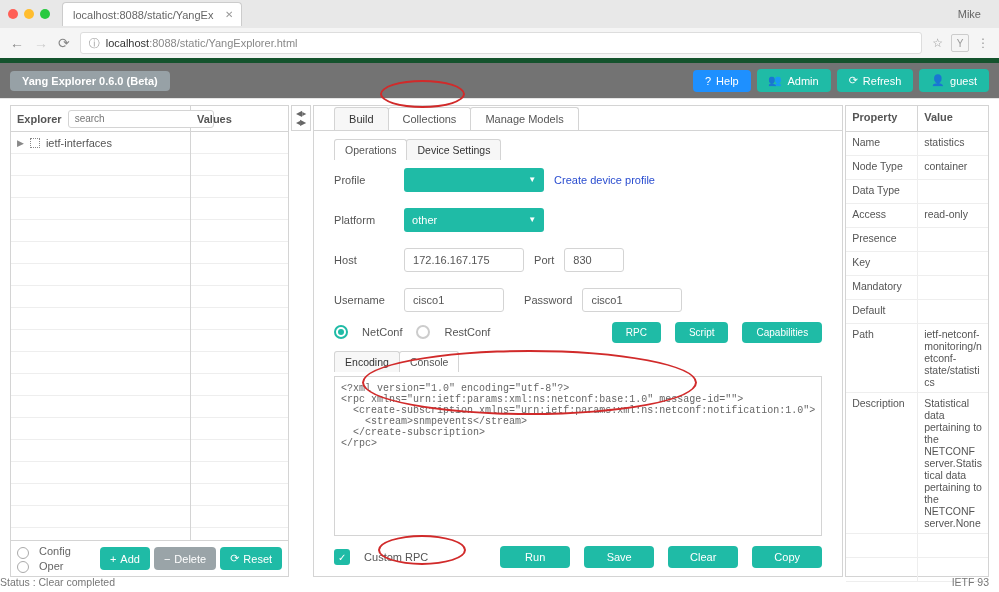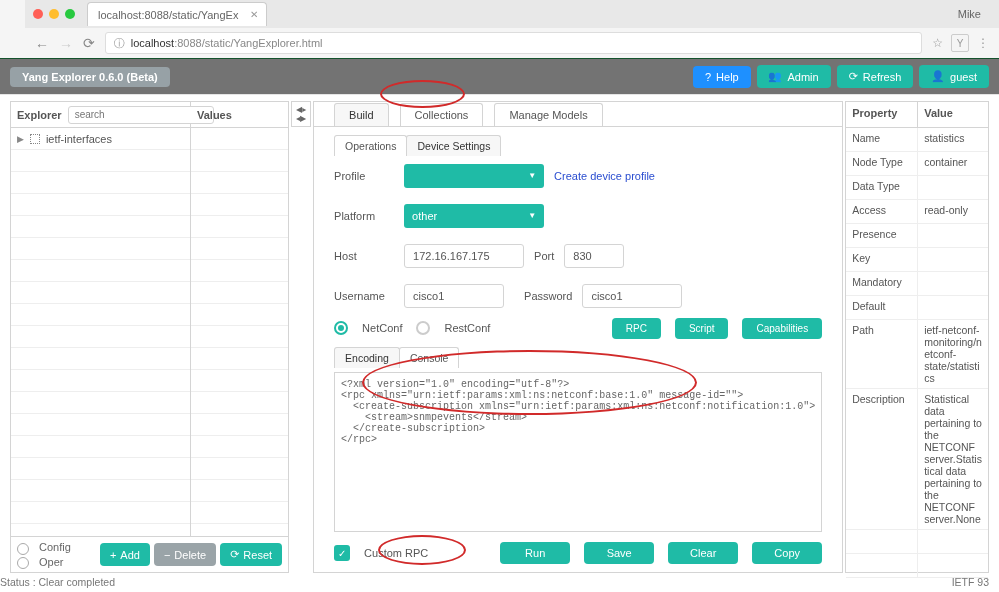--- a/index.html
+++ b/index.html
@@ -1,19 +1,19 @@
 <!DOCTYPE html>
 <html><head>
 <meta charset="utf-8">
 <style>
 * { box-sizing: border-box; margin: 0; padding: 0; font-family: "Helvetica Neue", Arial, sans-serif; }
 body { background: #fff; font-size: 12px; color: #444; width: 999px; height: 592px; overflow: hidden; position: relative; }
 
 
-.browser-chrome { background: #f5f5f5; border-bottom: 1px solid #14532d; padding-left: 25px; }
+.browser-chrome { background: #f5f5f5; border-bottom: 5px solid #14532d; }
 .tabstrip { display: flex; align-items: center; height: 28px; background: #e8e8e8; padding-left: 8px; }
 .win-dots { display: flex; gap: 6px; margin-right: 12px; }
 .dot { width: 10px; height: 10px; border-radius: 50%; }
 .dot.red { background: #ff5f56; }
 .dot.yel { background: #ffbd2e; }
 .dot.grn { background: #27c93f; }
 .tab { background: #fff; height: 24px; display: flex; align-items: center; padding: 0 28px 0 10px; border-radius: 4px 4px 0 0; font-size: 11px; color: #666; border: 1px solid #ccc; border-bottom: none; position:relative;}
 .tab .x { position:absolute; right:8px; color:#999; font-size:10px;}
 .profile-name { margin-left: auto; margin-right: 18px; font-size: 11px; color: #666; }
 .addrbar { display: flex; align-items: center; height: 30px; padding: 0 10px; gap: 10px; }
@@ -56,21 +56,21 @@
 .radio{width:12px;height:12px;border:1px solid #aaa;border-radius:50%;display:inline-block;vertical-align:middle;margin-right:4px;}
 .foot-left span{font-size:11px;color:#666;margin-right:10px;}
 .sm-btn{border:none;background:#1fbba6;color:#fff;border-radius:4px;padding:5px 10px;font-size:11px;display:inline-flex;align-items:center;gap:4px;cursor:pointer;}
 .sm-btn.grey{background:#9aa4a8;}
 
 
 .mid-gap .gap-head{height:26px;display:flex;flex-direction:column;align-items:center;justify-content:center;border:1px solid #d4d4d4;width:20px;}
 .collapse-icn{font-size:8px;color:#666;}
 
 
-.mp-tabs{display:flex;height:28px;border-bottom:1px solid #d4d4d4;padding-left:20px;align-items:flex-end;gap:12px;}
+.mp-tabs{display:flex;height:28px;border-bottom:1px solid #d4d4d4;padding-left:20px;align-items:flex-end;}
 .mp-tab{border:1px solid #d4d4d4;border-bottom:none;background:#fff;padding:5px 14px;font-size:11px;color:#555;margin-right:-1px;border-radius:3px 3px 0 0;cursor:pointer;}
 .mp-tab.sm{padding:4px 10px;font-size:10.5px;}
 .mp-tab.active{background:#f7f7f7;color:#333;}
 .mp-subtabs{display:flex;height:24px;margin:8px 0 8px 20px;}
 .mp-forms{padding:0 20px;display:flex;flex-direction:column;gap:16px;}
 .form-row{display:flex;align-items:center;gap:10px;}
 .form-lbl{width:60px;font-size:11px;color:#555;}
 .tealdd{background:#1fbba6;color:#fff;border:none;height:24px;width:140px;border-radius:3px;display:flex;align-items:center;justify-content:space-between;padding:0 8px;font-size:11px;}
 .tealdd .car{font-size:8px;}
 .link{color:#2a4dd0;font-size:11px;text-decoration:none;cursor:pointer;}

